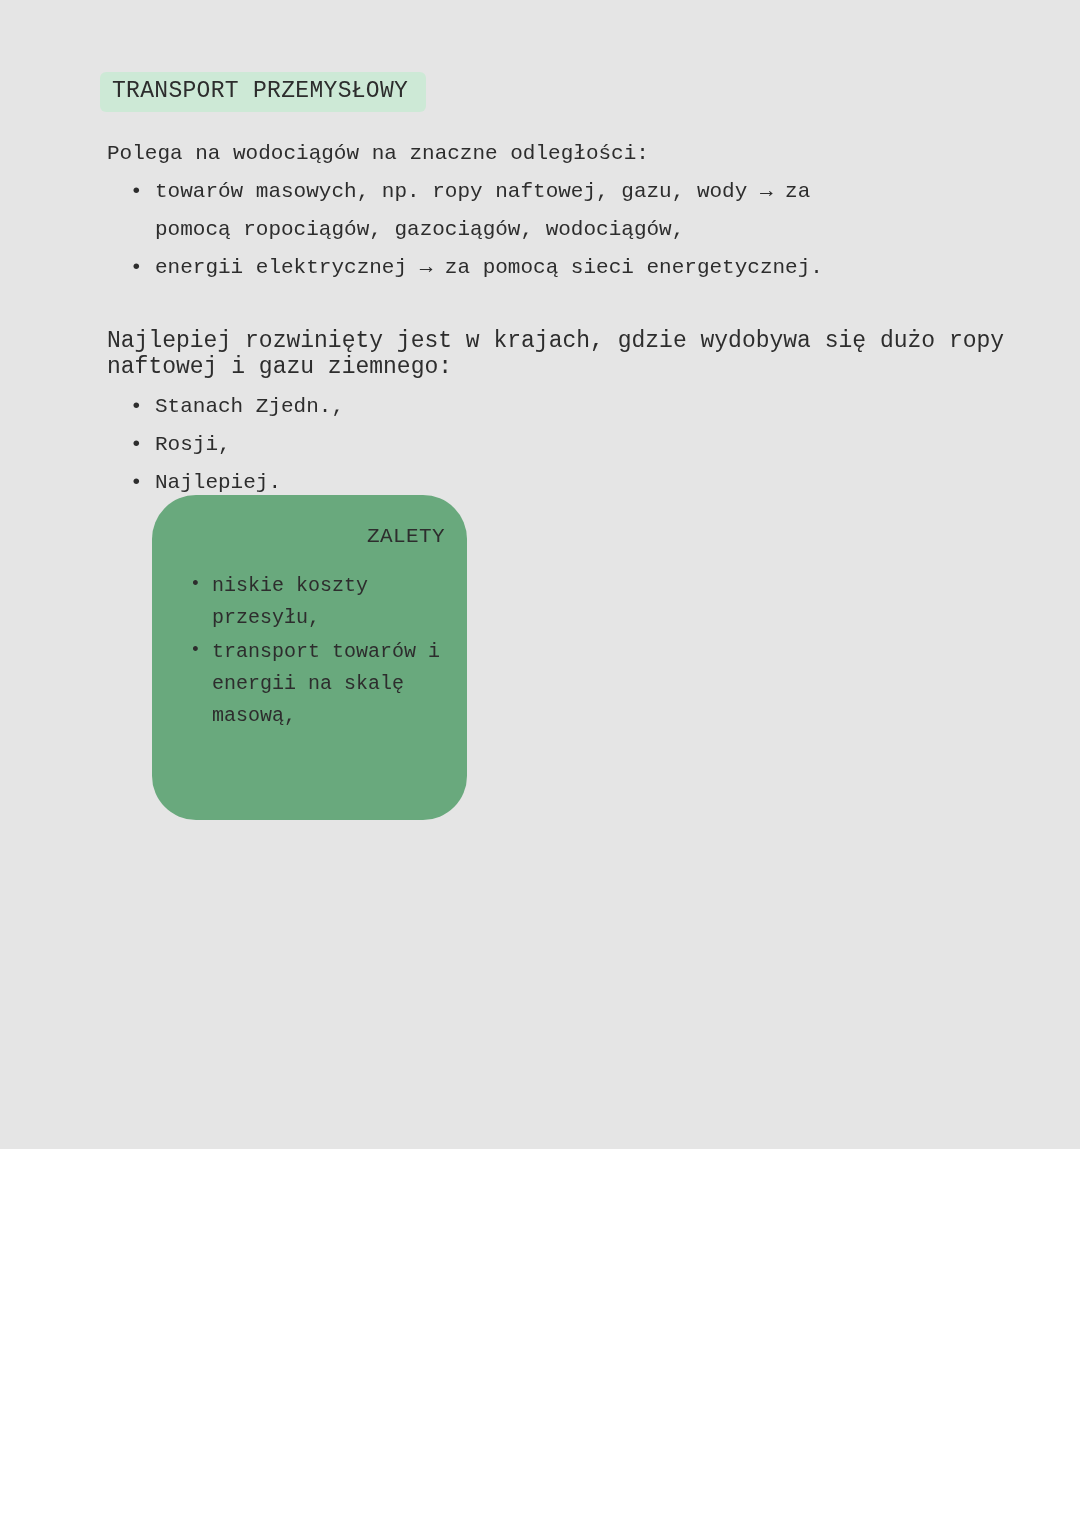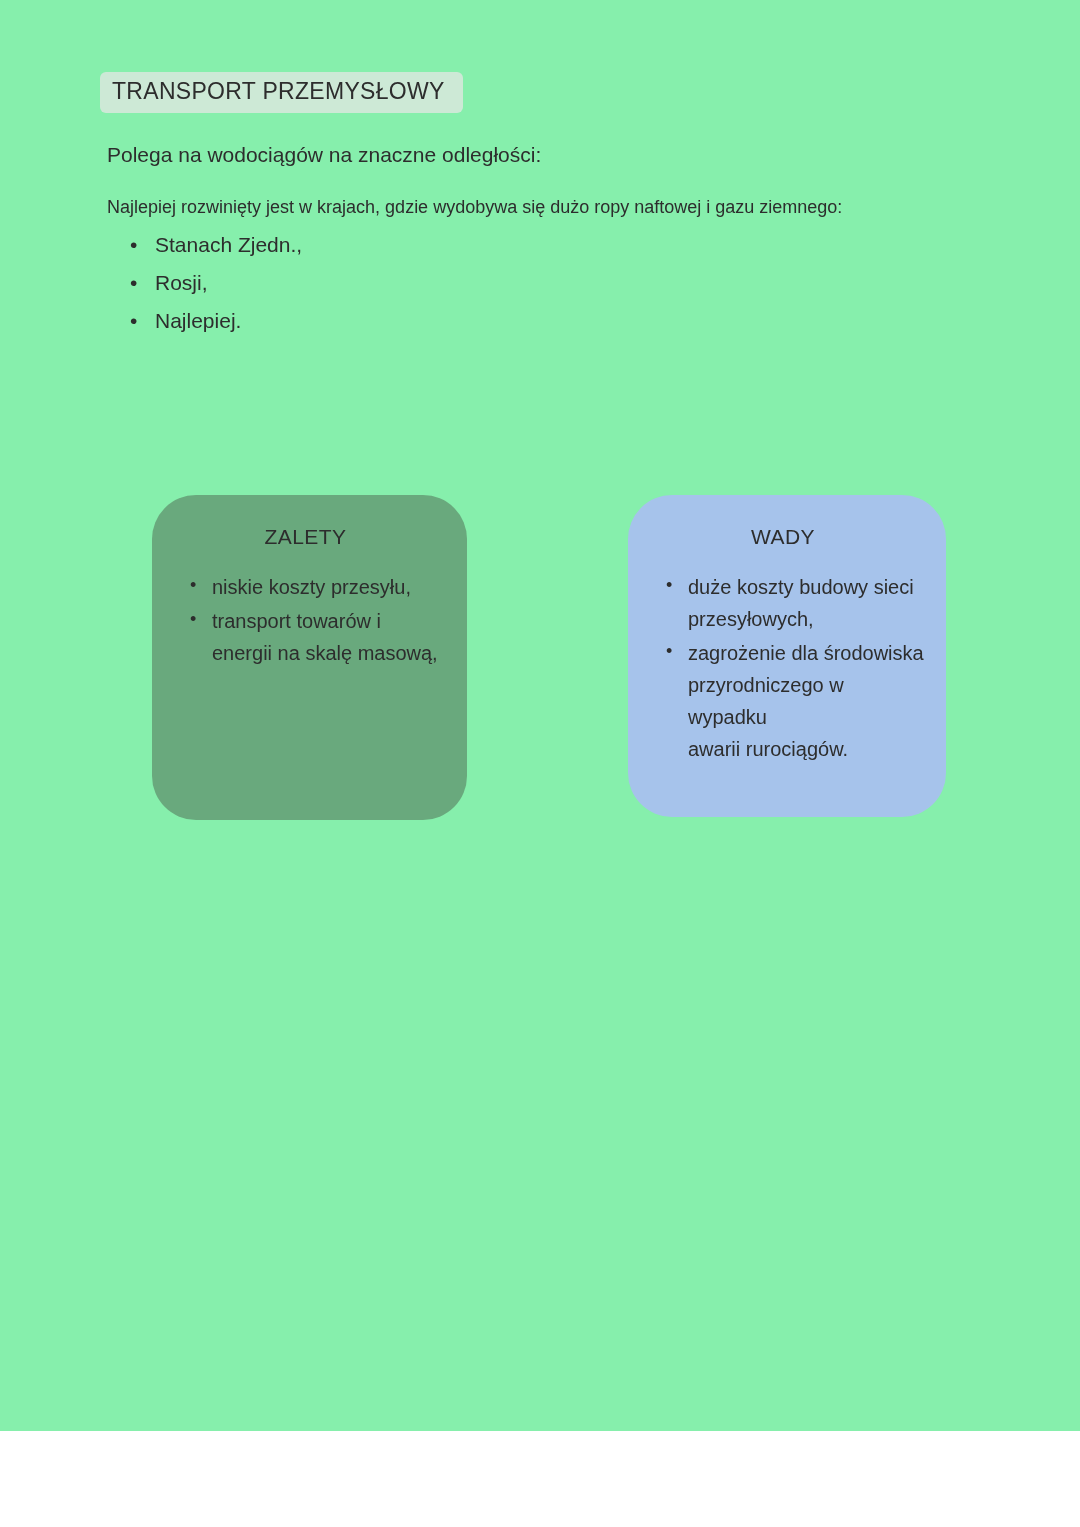--- a/index.html
+++ b/index.html
@@ -3,23 +3,23 @@
 <meta charset="utf-8">
 <style>
   html, body {
     margin: 0;
     padding: 0;
     background: #ffffff;
   }
   .page {
     position: relative;
     width: 1080px;
-    height: 1431px;
-    background: #86efac;
-    font-family: Liberation Sans, sans-serif;
+    height: 1149px;
+    background: #e5e5e5;
+    font-family: Liberation Mono, monospace;
     color: var(--text, #2d2d2d);
     overflow: hidden;
   }
   .heading-pill {
     display: inline-block;
     margin: 72px 0 0 100px;
     background: var(--heading_bg, #cde9d6);
     border-radius: 6px;
     padding: 6px 18px 8px 12px;
     font-size: 23px;
@@ -41,22 +41,22 @@
     padding-left: 25px;
     white-space: pre-line;
   }
   ul.doc-list li::before {
     content: "\2022";
     position: absolute;
     left: 0;
     top: 0;
   }
   .para2 {
-    margin: 30px 30px 0 107px;
-    font-size: 18px;
+    margin: 42px 30px 0 107px;
+    font-size: 23px;
   }
   .box {
     position: absolute;
     top: 495px;
     box-sizing: border-box;
     border-radius: 44px;
     padding: 26px 22px 24px 14px;
     font-size: 20px;
   }
   .box-green {
@@ -65,21 +65,21 @@
     height: 325px;
     background: var(--advantages_bg, #69a97d);
   }
   .box-blue {
     left: 628px;
     width: 318px;
     height: 322px;
     background: var(--disadvantages_bg, #a6c3eb);
   }
   .box-title {
-    text-align: center;
+    text-align: right;
     font-size: 21px;
     margin: 4px 0 0 0;
     letter-spacing: 0.4px;
   }
   ul.box-list {
     margin: 22px 0 0 0;
     padding: 0 0 0 24px;
     list-style: none;
     line-height: 1.6;
   }
@@ -99,42 +99,37 @@
 </style>
 </head>
 <body>
 
 <div class="page">
 
   <span class="heading-pill">TRANSPORT PRZEMYSŁOWY</span>
 
   <p class="intro">Polega na wodociągów na znaczne odległości:</p>
 
+  <ul class="doc-list">
+    <li>towarów masowych, np. ropy naftowej, gazu, wody → za
+pomocą ropociągów, gazociągów, wodociągów,</li>
+    <li>energii elektrycznej → za pomocą sieci energetycznej.</li>
+  </ul>
 
   <p class="para2">Najlepiej rozwinięty jest w krajach, gdzie wydobywa się dużo ropy naftowej i gazu ziemnego:</p>
 
   <ul class="doc-list">
     <li>Stanach Zjedn.,</li>
     <li>Rosji,</li>
     <li>Najlepiej.</li>
   </ul>
 
   <div class="box box-green">
     <div class="box-title">ZALETY</div>
     <ul class="box-list">
       <li>niskie koszty przesyłu,</li>
       <li>transport towarów i
 energii na skalę masową,</li>
     </ul>
   </div>
 
-  <div class="box box-blue">
-    <div class="box-title">WADY</div>
-    <ul class="box-list">
-      <li>duże koszty budowy sieci
-przesyłowych,</li>
-      <li>zagrożenie dla środowiska
-przyrodniczego w wypadku
-awarii rurociągów.</li>
-    </ul>
-  </div>
 
 </div>
 
 </body></html>

